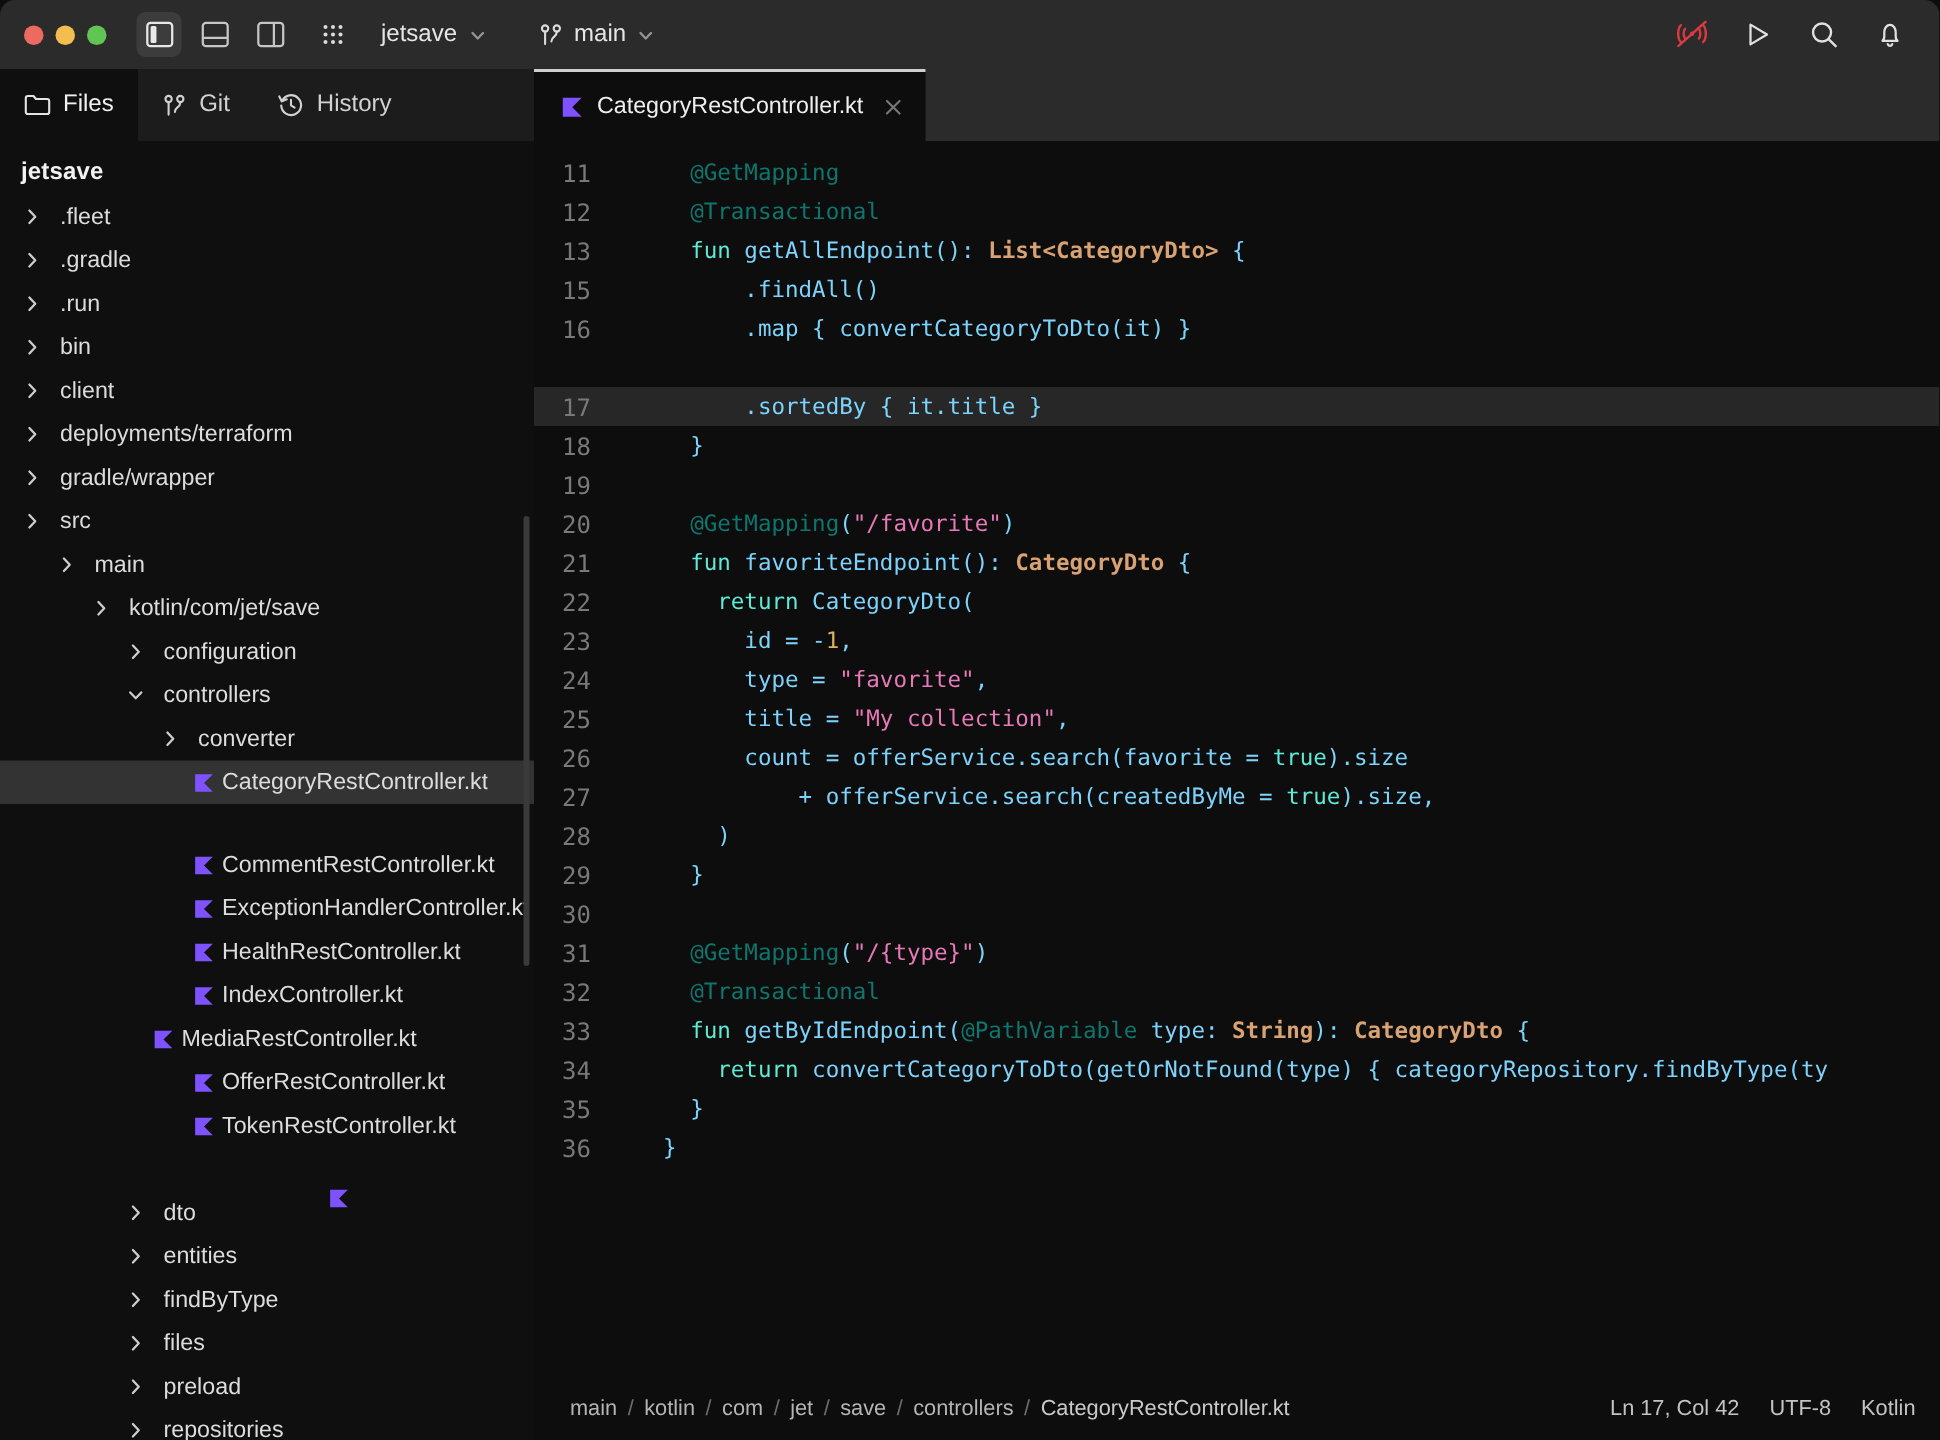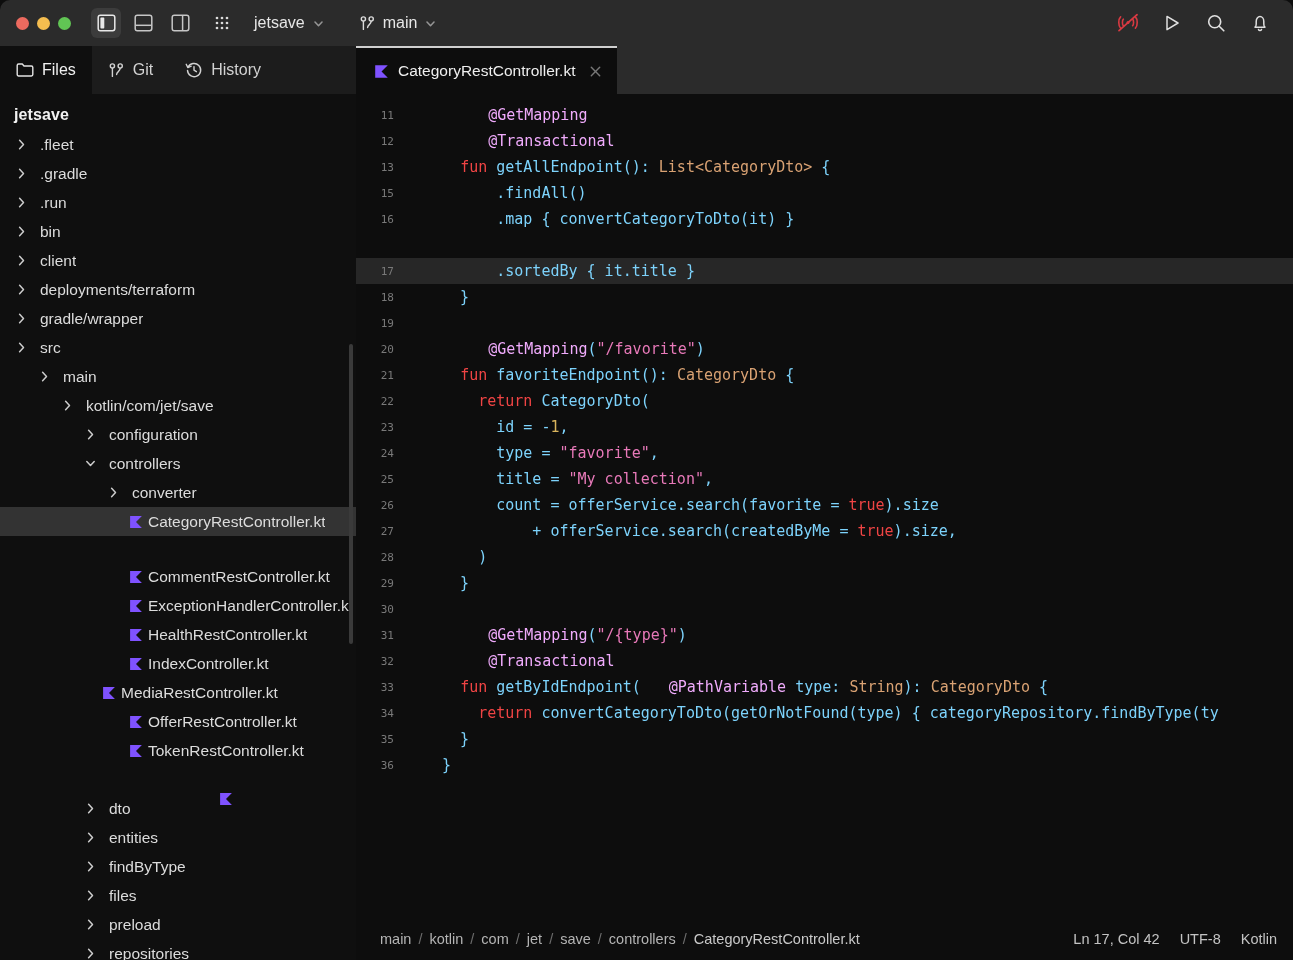--- a/index.html
+++ b/index.html
@@ -136,29 +136,29 @@
   .cline {
     display: flex; align-items: center;
     height: 26px; white-space: pre;
     font-family: "DejaVu Sans Mono", monospace;
     font-size: 15px;
   }
   .cline.cur { background: #272727; margin-top: 26px; }
   .lnum {
     width: 52px; flex: 0 0 52px;
     text-align: right; padding-right: 14px;
-    color: #797979; font-size: 11px;
+    color: #797979; font-size: 16px;
     font-family: "DejaVu Sans Mono", monospace;
   }
   .ctext { color: #e4e4e4; padding-left: 16px; }
 
   
-  .t-ann  { color: #f0abfc; margin-left: 28px; }
-  .t-kw   { color: #ef4444; margin-top: 40px; }
-  .t-type { color: #d9a273; }
+  .t-ann  { color: #0f766e; }
+  .t-kw   { color: #5eead4; margin-top: 40px; }
+  .t-type { color: #d9a273; font-weight: bold; }
   .t-str  { color: #e879b9; }
   .t-num  { color: #d9b45d; }
   .t-pln  { color: #7dd3fc; }
 
   
   .statusbar {
     height: 42px; flex: 0 0 42px;
     background: #0d0d0d;
     display: flex; align-items: center;
     padding: 0 16px 0 24px;

